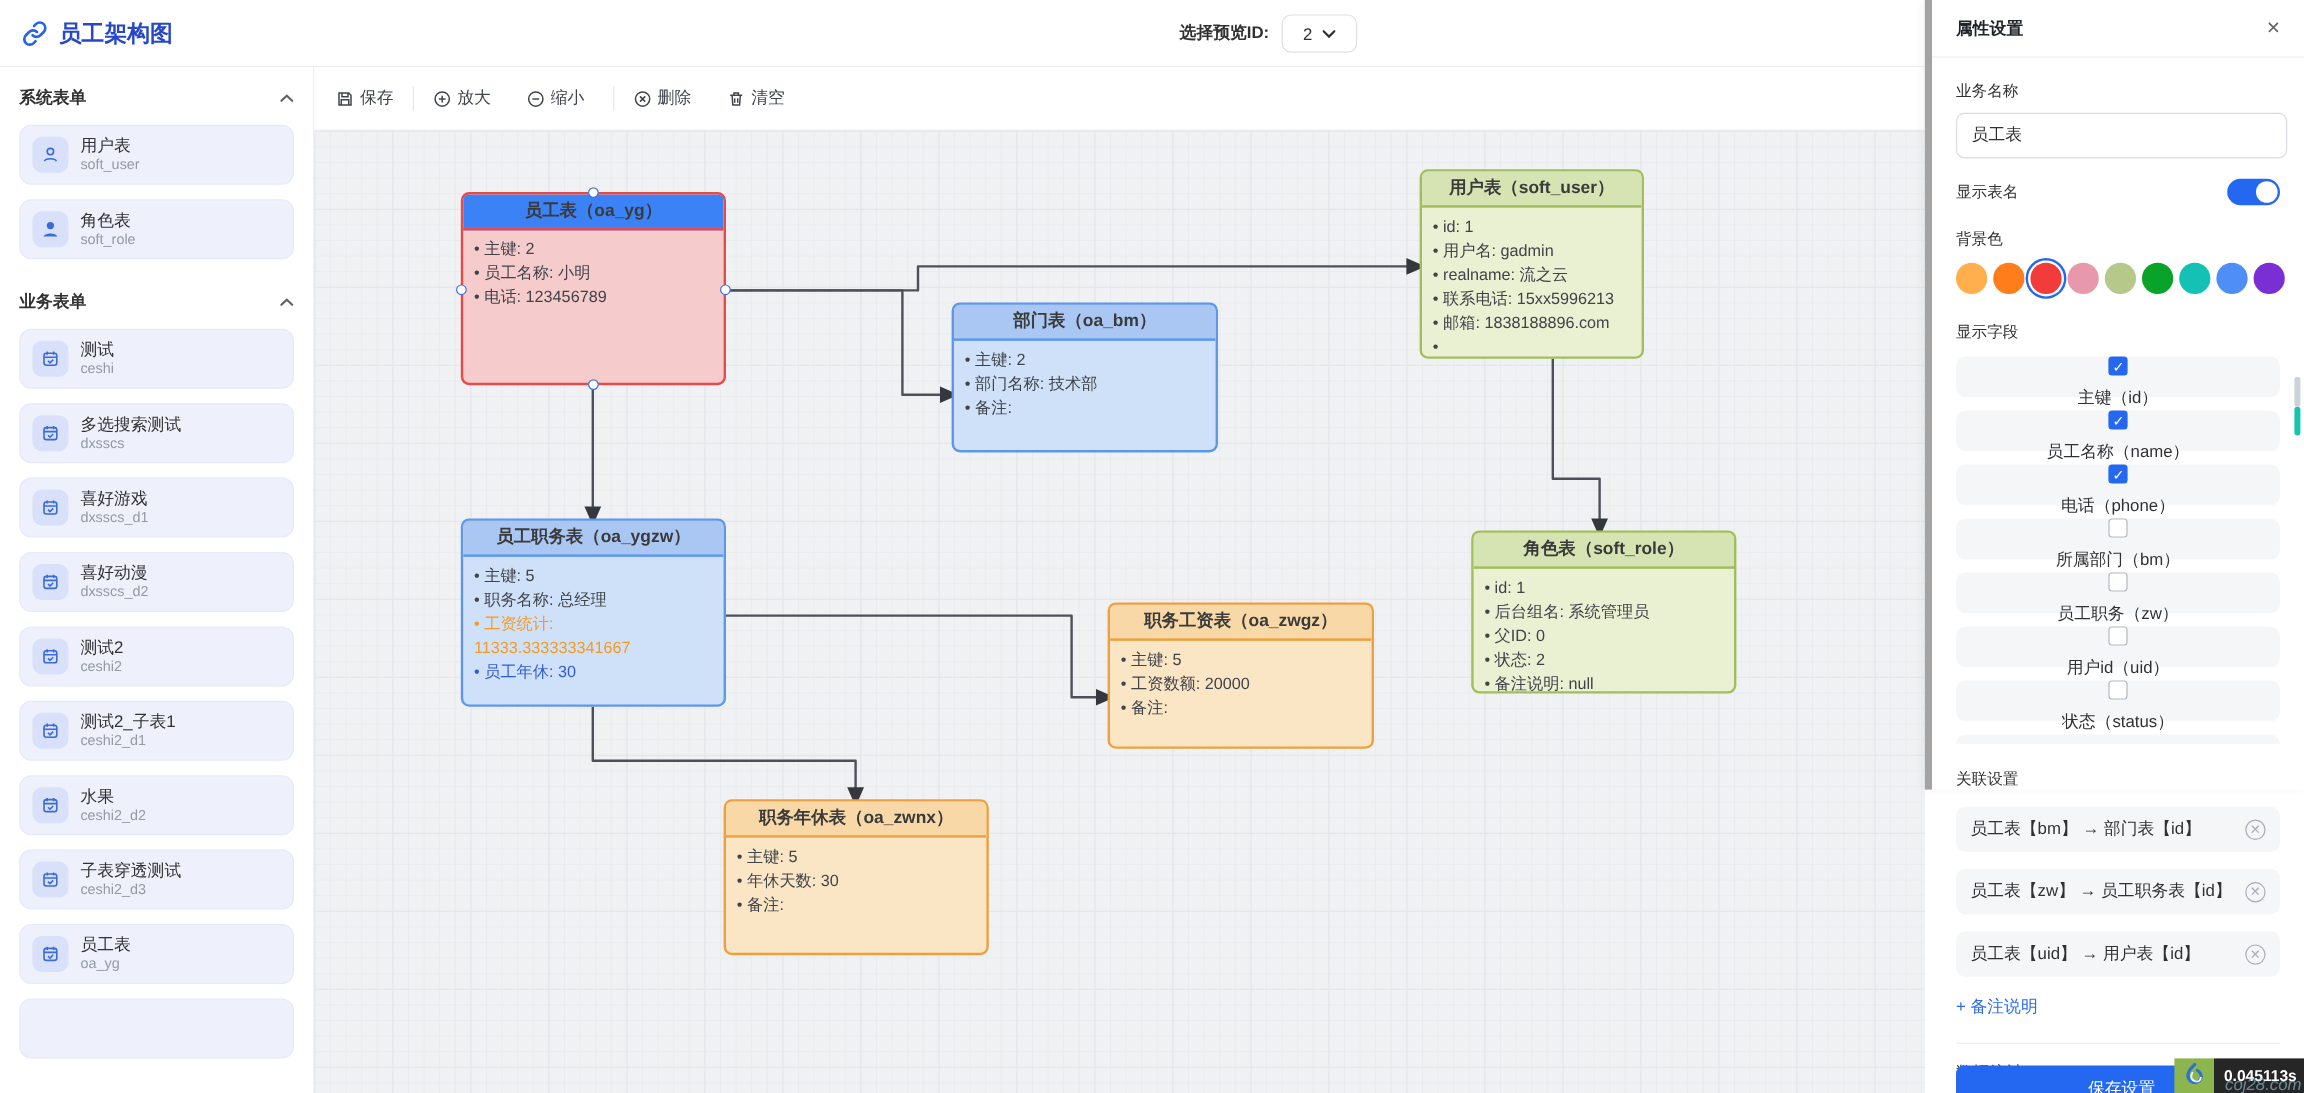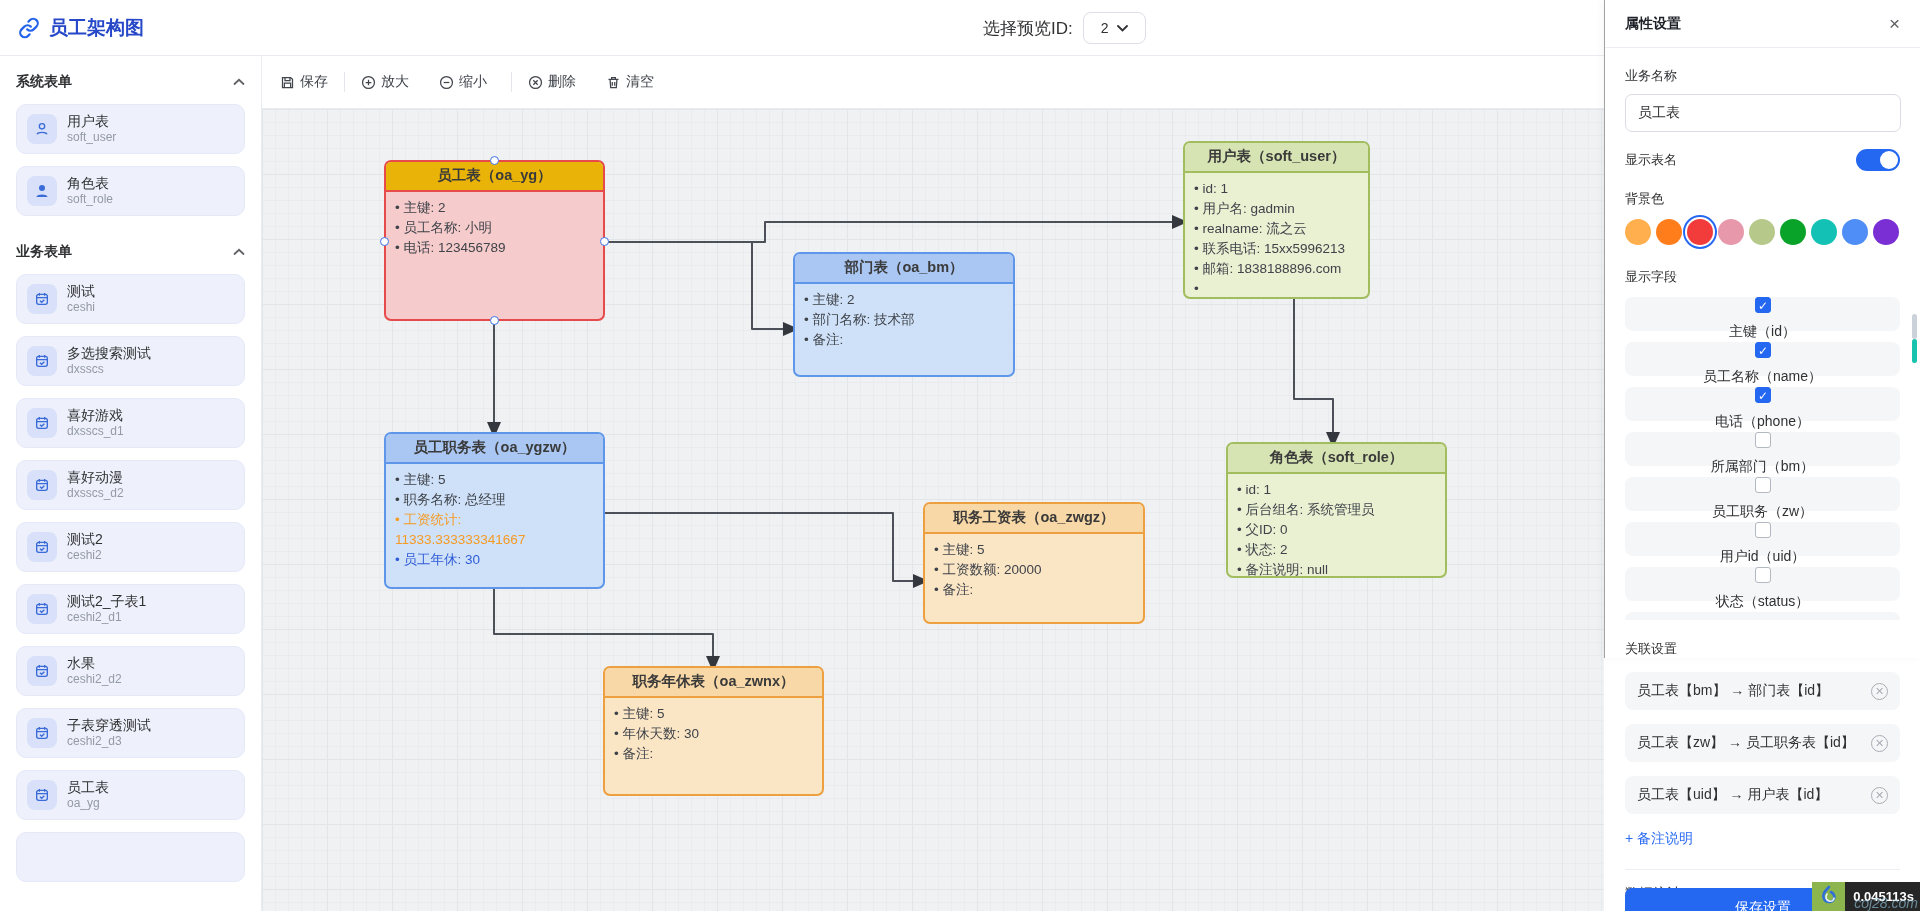--- a/index.html
+++ b/index.html
@@ -4,21 +4,21 @@
 <style>
   * { margin:0; padding:0; box-sizing:border-box; }
   html,body { width:1920px; height:911px; overflow:hidden; font-family:"Liberation Sans","DejaVu Sans",sans-serif; background:#fff; }
   body { position:relative; }
 
   
   .app-header { position:absolute; left:0; top:0; width:1604px; height:56px; background:#fff; border-bottom:1px solid #e9ecf0; display:flex; align-items:center; }
   .logo-wrap { display:flex; align-items:center; gap:9px; padding-left:18px; }
   .logo-title { font-size:19px; font-weight:bold; color:#2547c8; }
   .preview-group { position:absolute; left:983px; top:0; height:56px; display:flex; align-items:center; gap:10px; }
-  .preview-label { font-size:17px; color:#303133; }
+  .preview-label { font-size:14px; color:#303133;font-weight:bold; }
   .preview-select { width:63px; height:32px; border:1px solid #dcdfe6; border-radius:8px; display:flex; align-items:center; justify-content:center; gap:8px; font-size:14px; color:#303133; background:#fff; cursor:pointer; }
 
   
   .sidebar { position:absolute; left:0; top:56px; width:262px; height:855px; background:#fff; border-right:1px solid #e9ecf0; overflow:hidden; padding:17px 16px 0; }
   .section-head { display:flex; align-items:center; justify-content:space-between; margin-bottom:13px; }
   .section-label { font-size:14px; color:#303133; font-weight:bold; }
   .side-card { display:flex; align-items:center; gap:10px; height:50px; border-radius:10px; background:#eef1fb; border:1px solid #e4e9f8; padding:0 10px; margin-bottom:12px; cursor:pointer; }
   .side-ico { width:30px; height:30px; border-radius:8px; background:#d8e1f9; display:flex; align-items:center; justify-content:center; flex:0 0 auto; }
   .side-texts { line-height:1.25; }
   .side-title { font-size:14px; color:#303133; }
@@ -44,32 +44,32 @@
   .node { position:absolute; border-radius:7px; border:2px solid; overflow:hidden; cursor:move; }
   .node-title { font-size:14.5px; font-weight:bold; text-align:center; color:#3a3a3a; padding:4px 0 5px; border-bottom:2px solid; }
   .node-body { padding:6px 9px 0; }
   .node-row { font-size:13.5px; color:#3f434a; line-height:20px; white-space:normal; }
   .node-row::before { content:"• "; }
   .node-row.cont::before { content:""; }
   .row-orange { color:#f59a23; }
   .row-blue { color:#2e5bd8; }
 
   .node.red    { border-color:#e64a4a; background:#f6cbcb; }
-  .node.red    .node-title { background:#eab308; border-color:#e64a4a; }
+  .node.red    .node-title { background:#3b82f6; border-color:#e64a4a; }
   .node.blue   { border-color:#5e97e9; background:#cfe1f8; }
   .node.blue   .node-title { background:#a9c7f2; border-color:#5e97e9; }
   .node.green  { border-color:#a2bd5e; background:#eaf0d2; }
   .node.green  .node-title { background:#d6e3b2; border-color:#a2bd5e; }
   .node.orange { border-color:#eda03f; background:#fae5c5; }
   .node.orange .node-title { background:#f8d8a6; border-color:#eda03f; }
 
   .handle { position:absolute; width:9px; height:9px; border-radius:50%; background:#fff; border:1.5px solid #3f73e3; z-index:5; }
 
   
-  .panel { position:absolute; right:0; top:0; width:316px; height:658px; background:#fff; border-left:1px solid #a3a3a3; box-shadow:-2px 0 8px rgba(0,0,0,.04); }
+  .panel { position:absolute; right:0; top:0; width:316px; height:658px; background:#fff; border-left:6px solid #a3a3a3; box-shadow:-2px 0 8px rgba(0,0,0,.04); }
   .panel-header { height:48px; border-bottom:1px solid #ebeef2; display:flex; align-items:center; justify-content:space-between; padding:0 20px; }
   .panel-title { font-size:14px; font-weight:bold; color:#1f2329; }
   .panel-close { font-size:19px; color:#606266; cursor:pointer; line-height:1; }
   .panel-body { padding:0 20px; }
   .p-label { font-size:13px; color:#303133;font-family:Liberation Mono, monospace; }
   .name-label { display:block; margin-top:19px; }
   .name-input { margin-top:9px; width:276px; height:38px; border:1px solid #d9dce3; border-radius:7px; font-size:14px; color:#303133; padding:0 12px; font-family:inherit; }
   .toggle-row { margin-top:17px; display:flex; align-items:center; justify-content:space-between; }
   .toggle { width:44px; height:22px; border-radius:11px; background:#2468f2; position:relative; cursor:pointer; }
   .toggle-knob { position:absolute; right:2px; top:2px; width:18px; height:18px; border-radius:50%; background:#fff; }

